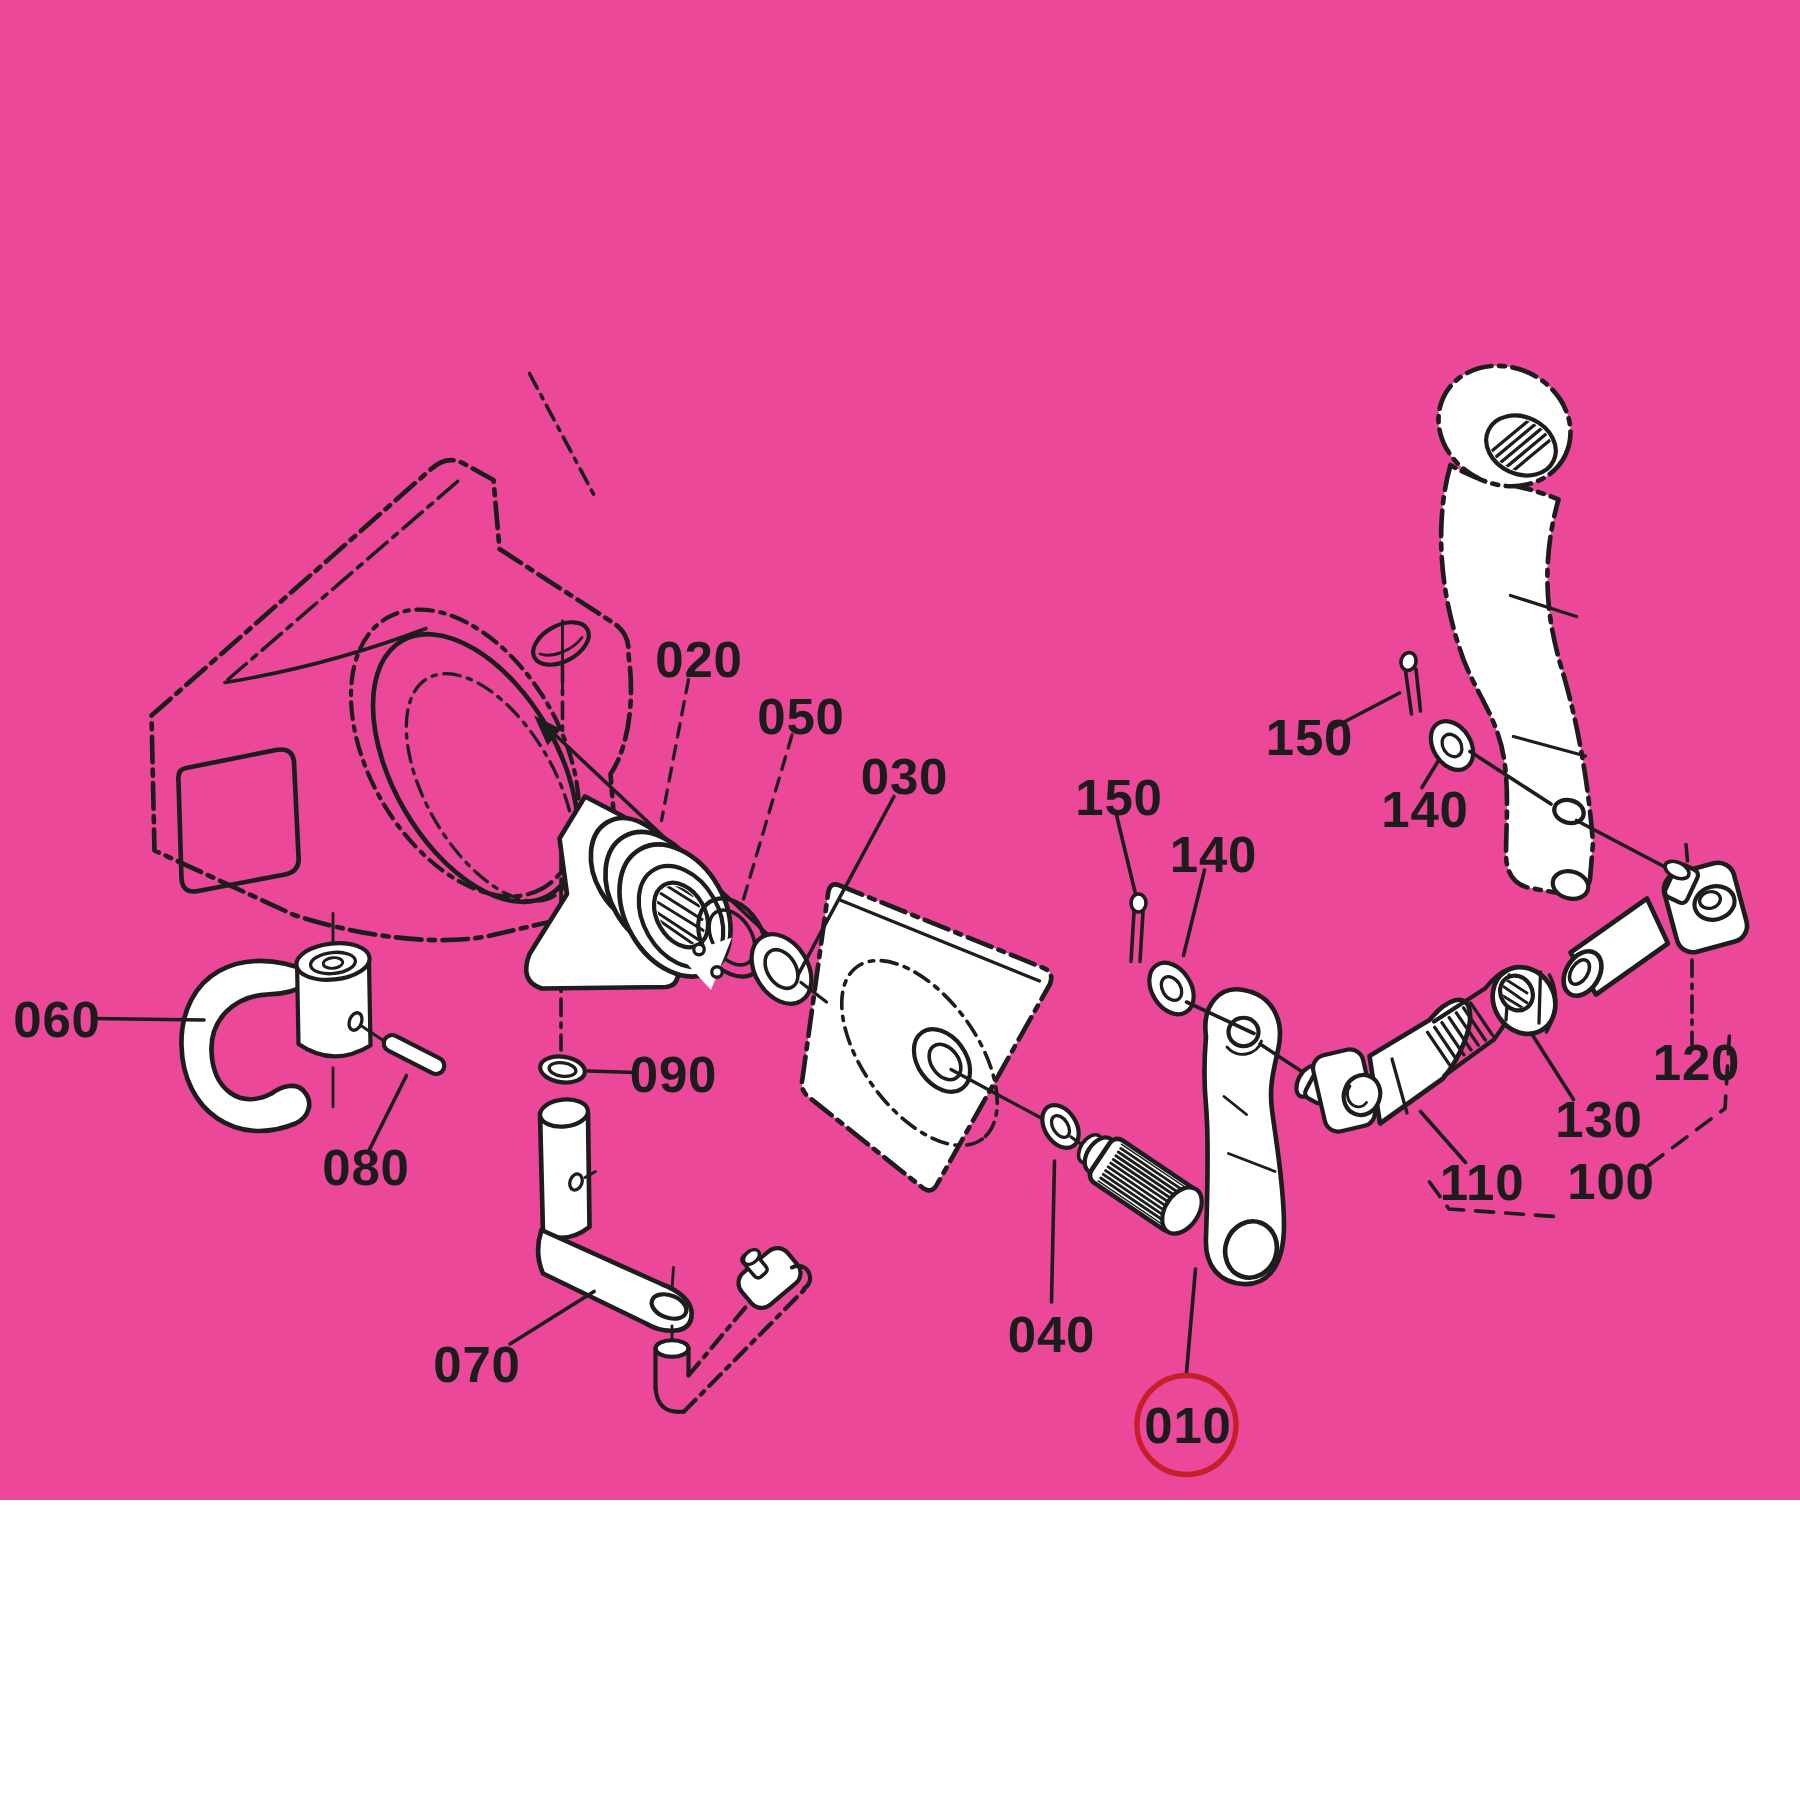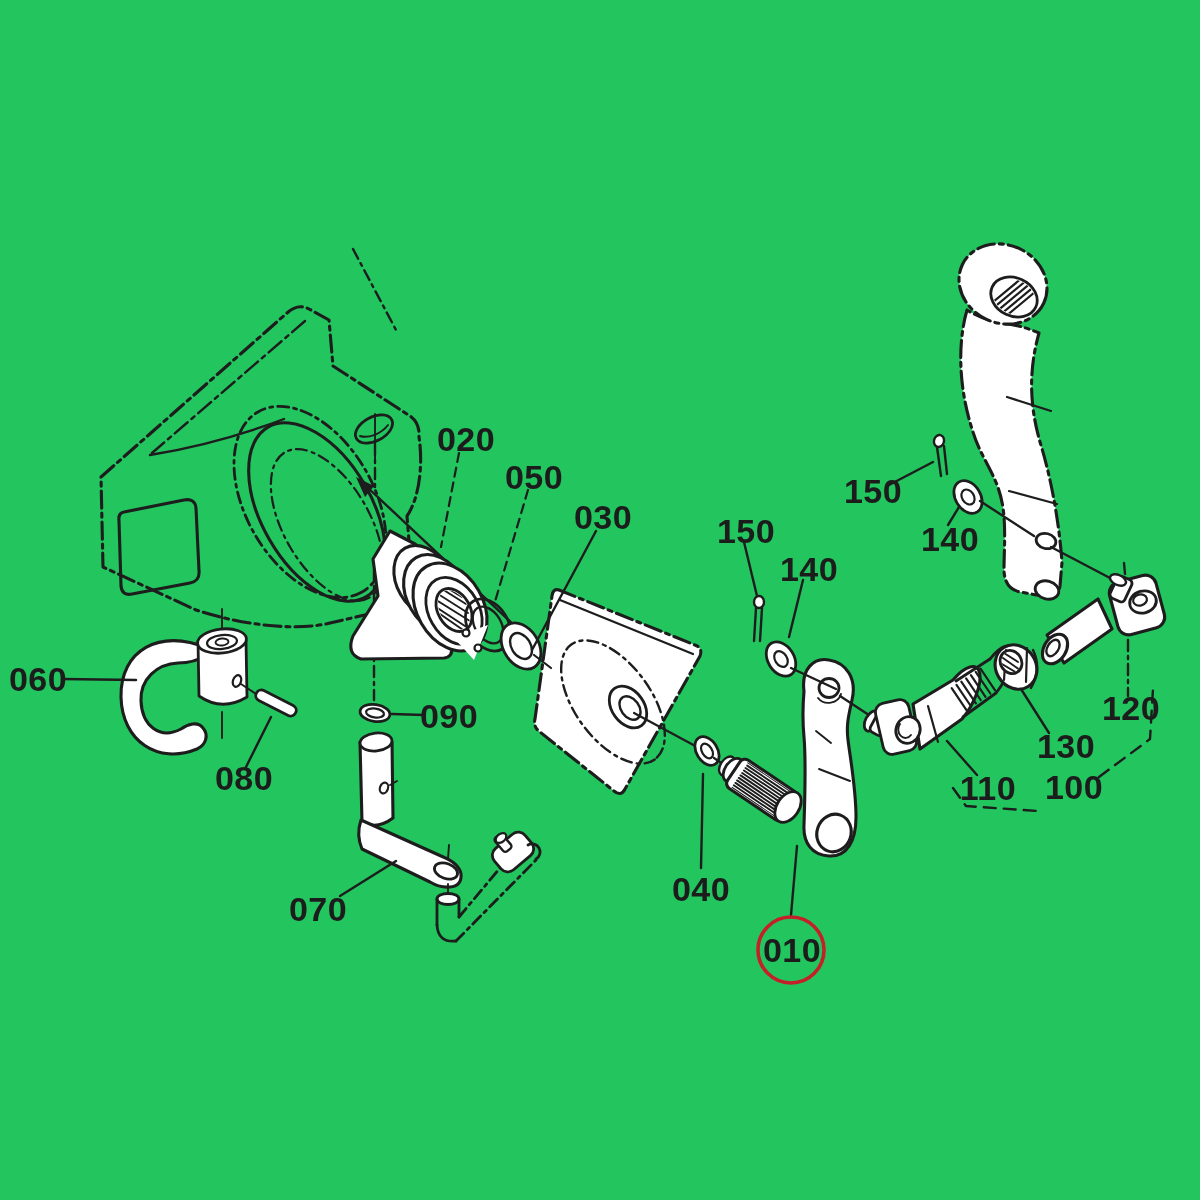--- a/index.html
+++ b/index.html
@@ -1,16 +1,16 @@
 <!DOCTYPE html>
 <html><head>
 <meta charset="utf-8">
 <style>
   html,body{margin:0;padding:0;background:#fff;}
-  .stage{position:relative;width:1200px;height:1200px;background:#22c55e;overflow:hidden;
+  .stage{position:relative;width:1200px;height:1000px;background:#ec4899;overflow:hidden;
          font-family:"Liberation Sans",sans-serif;}
   svg{position:absolute;left:0;top:0;}
   .ln{stroke:#1d1d1d;fill:none;stroke-linecap:round;stroke-linejoin:round;}
   .w{fill:#ffffff;}
   .t3{stroke-width:3.1;}
   .t28{stroke-width:2.8;}
   .t24{stroke-width:2.4;}
   .t22{stroke-width:2.2;}
   .t18{stroke-width:1.9;}
   .phantom{stroke-dasharray:17 5 4 5;}

